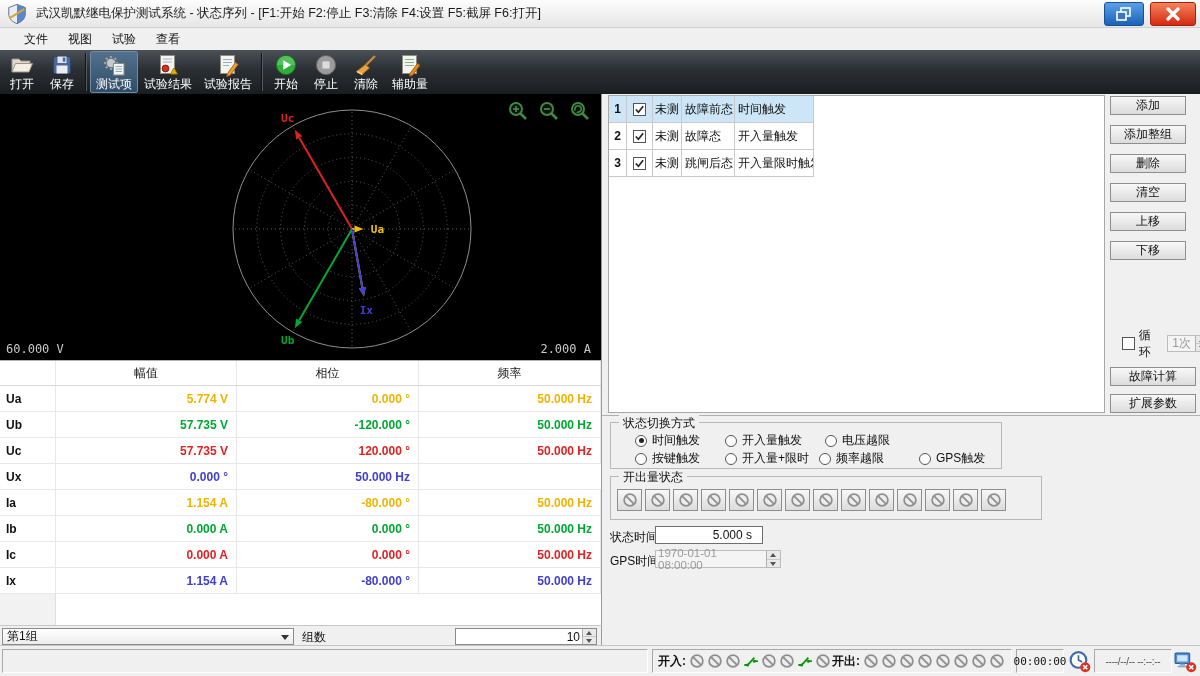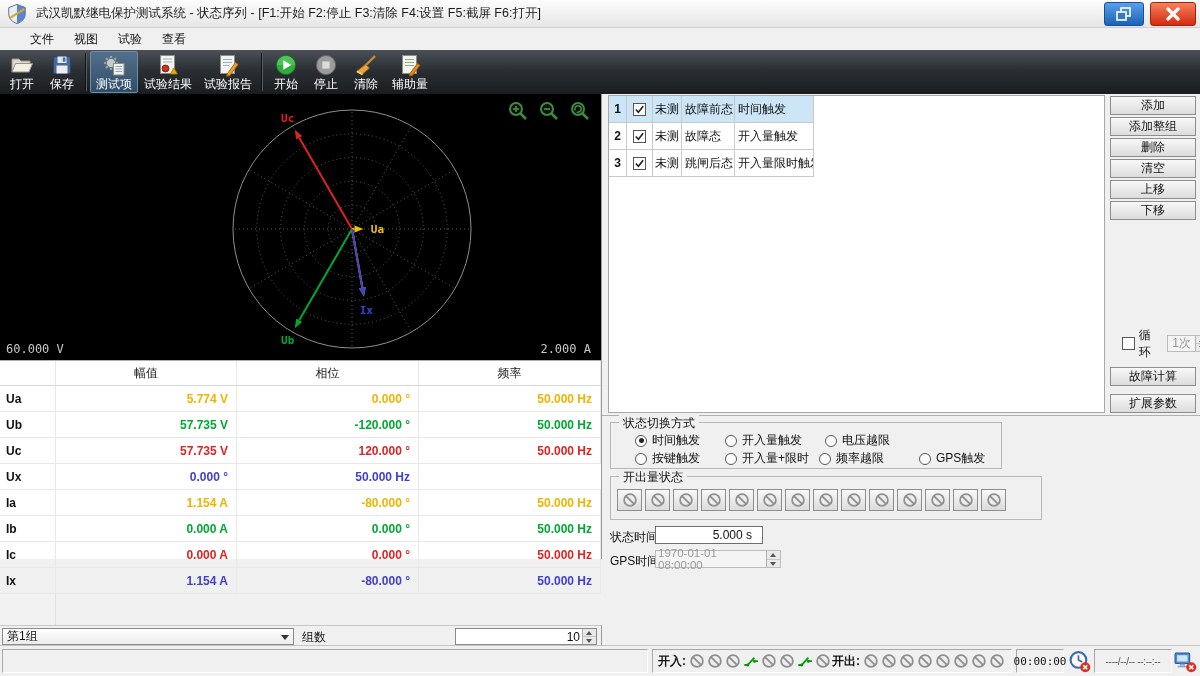--- a/index.html
+++ b/index.html
@@ -13,21 +13,21 @@
   .app-icon { margin:0 8px 0 6px; display:inline-flex; }
   .title-text { font-size:12.5px; color:#1a1a1a; }
   .win-controls { position:absolute; right:4px; top:2px; display:flex; gap:6px; }
   .win-btn { width:40px; height:24px; border-radius:3px; display:flex; align-items:center;
     justify-content:center; cursor:pointer; }
   .win-btn.restore { background:linear-gradient(#5aa0e8,#1a62b8); border:1px solid #15509a; }
   .win-btn.close { background:linear-gradient(#f4825c,#d42a10); border:1px solid #a82008; width:46px; }
 
   
   .menubar { position:absolute; left:0; top:28px; width:1200px; height:22px; background:#f0f0f0;
-    display:flex; align-items:center; padding-left:20px; }
+    display:flex; align-items:center; padding-left:14px; }
   .menu-item { padding:2px 10px; cursor:default; }
 
   
   .toolbar { position:absolute; left:0; top:50px; width:1200px; height:44px;
     background:linear-gradient(#4b5157 0%, #2b2f33 45%, #1a1d20 100%);
     display:flex; align-items:center; padding-left:2px; }
   .tb-item { height:42px; min-width:40px; padding:1px 5px 0 5px; display:flex; flex-direction:column;
     align-items:center; justify-content:flex-start; color:#fff; cursor:pointer; border:1px solid transparent; }
   .tb-item.active { background:linear-gradient(#53718c,#2f4d68); border:1px solid #6d8ba5; border-radius:2px; }
   .tb-ico { height:24px; display:flex; align-items:center; }
@@ -38,21 +38,21 @@
   .phasor { position:absolute; left:0; top:94px; width:602px; height:266px; background:#000;
     border-right:1px solid #9a9a9a; }
   .phasor svg.plot { position:absolute; left:0; top:0; }
   .scale-label { position:absolute; bottom:4px; color:#c8c8c8;
     font-family:"DejaVu Sans Mono","Liberation Mono",monospace; font-size:12px; }
   .scale-left { left:6px; } .scale-right { right:10px; }
   .zoom-tools { position:absolute; right:10px; top:6px; display:flex; gap:9px; }
   .zoom-tool { width:22px; height:22px; cursor:pointer; }
 
   
-  .meas { position:absolute; left:0; top:360px; width:602px; height:199px; background:#fff;
+  .meas { position:absolute; left:0; top:360px; width:602px; height:288px; background:#fff;
     border-top:1px solid #b0b0b0; border-right:1px solid #9a9a9a; }
   .m-row { display:grid; grid-template-columns:56px 181px 182px 182px; height:26px;
     border-bottom:1px solid #e8e8e8; }
   .m-row.header { height:25px; border-bottom:1px solid #d8d8d8; }
   .m-cell { border-right:1px solid #e8e8e8; display:flex; align-items:center; overflow:hidden; }
   .m-cell.hd { justify-content:center; color:#222; }
   .m-cell.label { padding-left:6px; font-weight:700; }
   .m-cell.val { justify-content:flex-end; padding-right:8px; font-weight:600; }
   .m-filler { display:grid; grid-template-columns:56px 1fr; height:31px; }
   .m-filler .fl { background:#f2f2f2; border-right:1px solid #e0e0e0; }
@@ -88,21 +88,21 @@
   .st-head > div, .st-row > div { border-right:1px solid #c9c9c9; border-bottom:1px solid #c9c9c9;
     display:flex; align-items:center; justify-content:center; overflow:hidden; white-space:nowrap; }
   .st-row .lft { justify-content:flex-start; padding-left:3px; }
   .st-row.sel > div { background:#cde6f7; }
   .st-num { font-weight:700; }
   .cb { width:13px; height:13px; border:1px solid #555; background:#fff; display:inline-flex;
     align-items:center; justify-content:center; }
   .side-col { position:absolute; left:508px; top:2px; width:88px; }
   .btn3d { background:linear-gradient(#f8f8f8,#dcdcdc); border:1px solid #8e8e8e;
     display:flex; align-items:center; justify-content:center; cursor:pointer; font-size:12px; }
-  .side-btn { width:86px; height:19px; margin-bottom:2px; }
+  .side-btn { width:76px; height:19px; margin-bottom:10px; }
   .loop-row { position:absolute; left:508px; top:241px; width:88px; height:17px; display:flex; align-items:center;margin-left:12px; }
   .loop-spin { position:relative; width:44px; height:17px; background:#f4f4f4; border:1px solid #bdbdbd;
     margin-left:5px; color:#9a9a9a; }
   .loop-spin .txt { justify-content:flex-end; padding-right:2px; color:#9a9a9a; }
   .fault-btn { position:absolute; left:508px; top:273px; width:86px; height:19px; }
   .ext-btn { position:absolute; left:508px; top:300px; width:86px; height:19px; }
 
   
   .right-bottom { position:absolute; left:602px; top:415px; width:598px; height:230px; background:#f0f0f0;
     border-top:1px solid #b0b0b0; }

